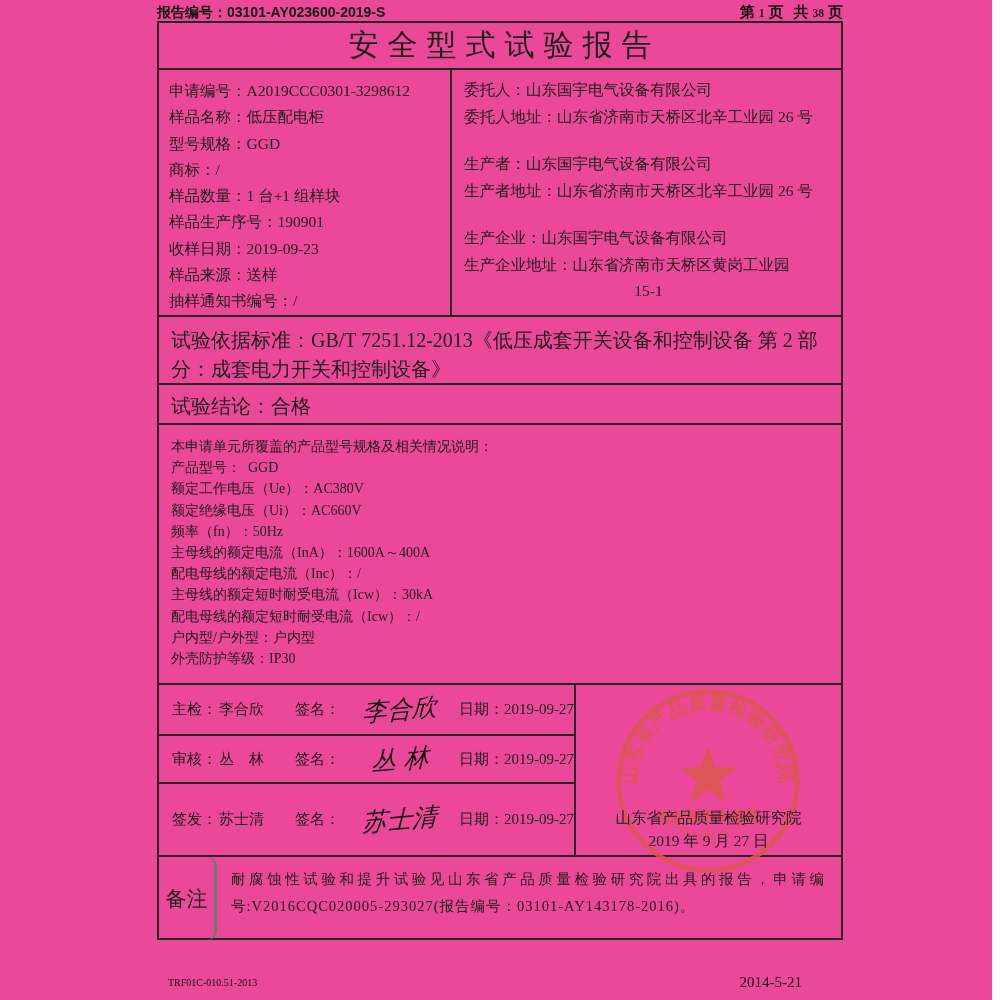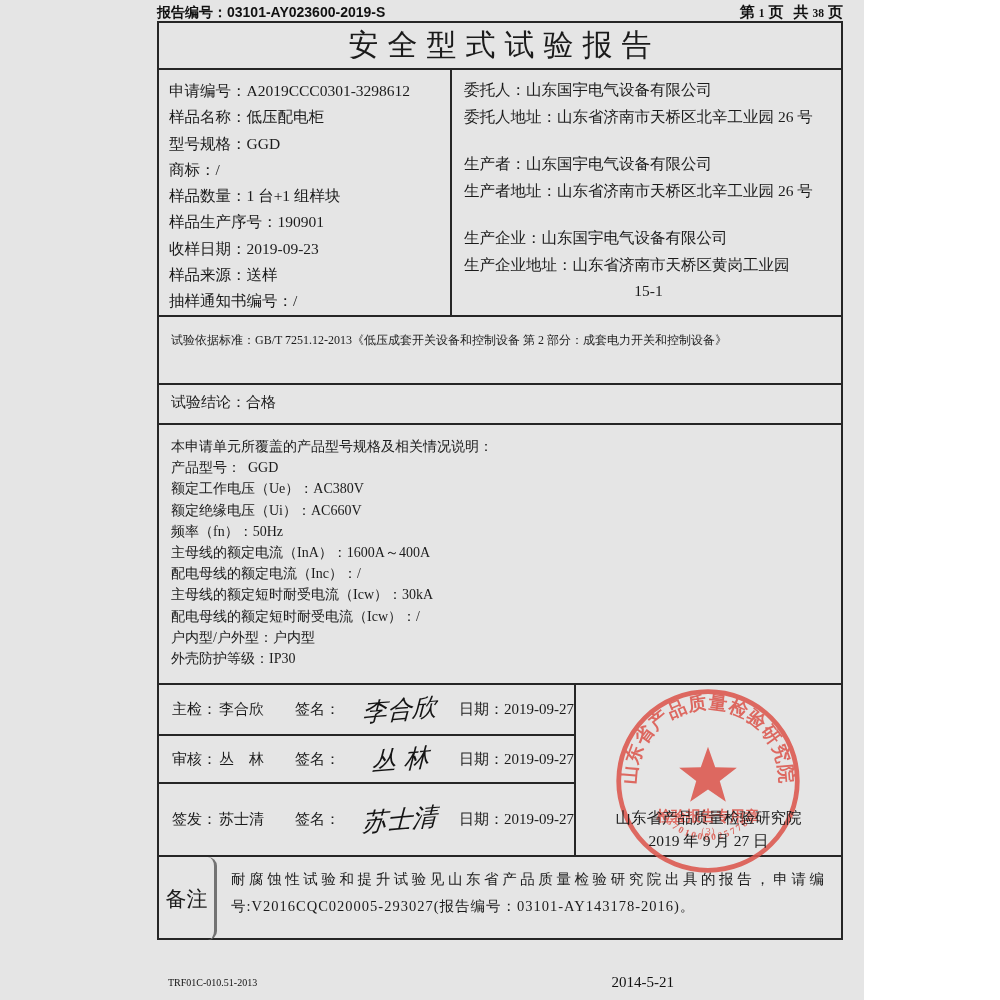--- a/index.html
+++ b/index.html
@@ -1,18 +1,18 @@
 <!DOCTYPE html>
 <html><head>
 <meta charset="utf-8">
 <style>
   * { margin:0; padding:0; box-sizing:border-box; }
   html,body { background:#fff; }
   .page {
-    position:relative; width:864px; height:1000px; background:#e5e5e5;
+    position:relative; width:992px; height:1000px; background:#ec4899;
     font-family:"Liberation Serif","DejaVu Serif",serif; color:#1b1b1b;
     overflow:hidden;
   }
   .doc-header {
     position:absolute; top:3px; left:157px; width:686px;
     display:flex; justify-content:space-between; align-items:baseline;
     font-family:"Liberation Sans","DejaVu Sans",sans-serif;
     font-weight:bold; font-size:14px; color:#111;
   }
   .page-no { font-size:15px; }
@@ -30,22 +30,22 @@
     font-size:30px; letter-spacing:9px; font-weight:500; padding-left:9px; }
 
   .info-row { height:247px; display:flex; }
   .info-left { width:293px; border-right:2px solid #262626; padding:8px 4px 0 10px; font-size:15.5px; }
   .info-left .line { line-height:26.3px; white-space:pre; }
   .info-right { flex:1; padding:7px 8px 0 12px; font-size:15.5px;border-radius:29px; }
   .info-group { margin-bottom:21px; }
   .info-group .line { line-height:26.5px; }
   .info-group .cont-line { text-align:center; line-height:26.5px; }
 
-  .standards-row { height:68px; padding:9px 12px 0 12px; font-size:12px; line-height:28.5px; }
-  .conclusion-row { height:40px; padding:8px 12px 0 12px; font-size:15px; }
+  .standards-row { height:68px; padding:9px 12px 0 12px; font-size:20px; line-height:28.5px; }
+  .conclusion-row { height:40px; padding:8px 12px 0 12px; font-size:20px; }
 
   .product-row { height:260px; padding:11px 12px 0 12px; font-size:14px; }
   .product-row .line { line-height:21.2px; white-space:pre; }
 
   .signature-section { height:172px; display:flex; }
   .sig-left { width:417px; border-right:2px solid #262626; display:flex; flex-direction:column; }
   .sig-row { display:flex; align-items:center; padding-left:13px; border-top:2px solid #262626; font-size:15px; }
   .sig-row:first-child { border-top:none; }
   .sig-row-1 { height:49px; } .sig-row-2 { height:48px; } .sig-row-3 { flex:1; }
   .sig-role { white-space:pre; }

